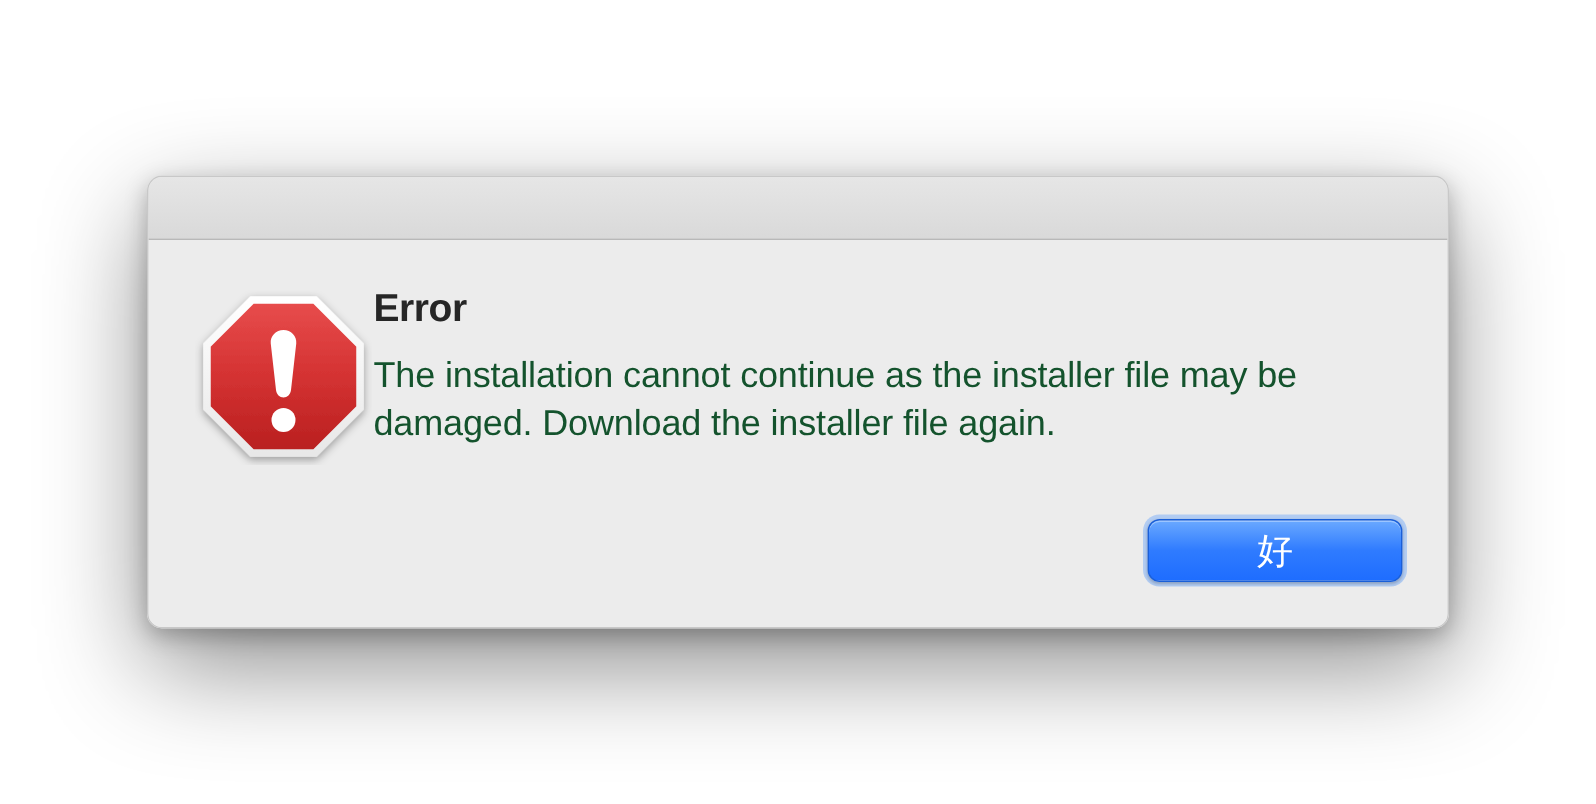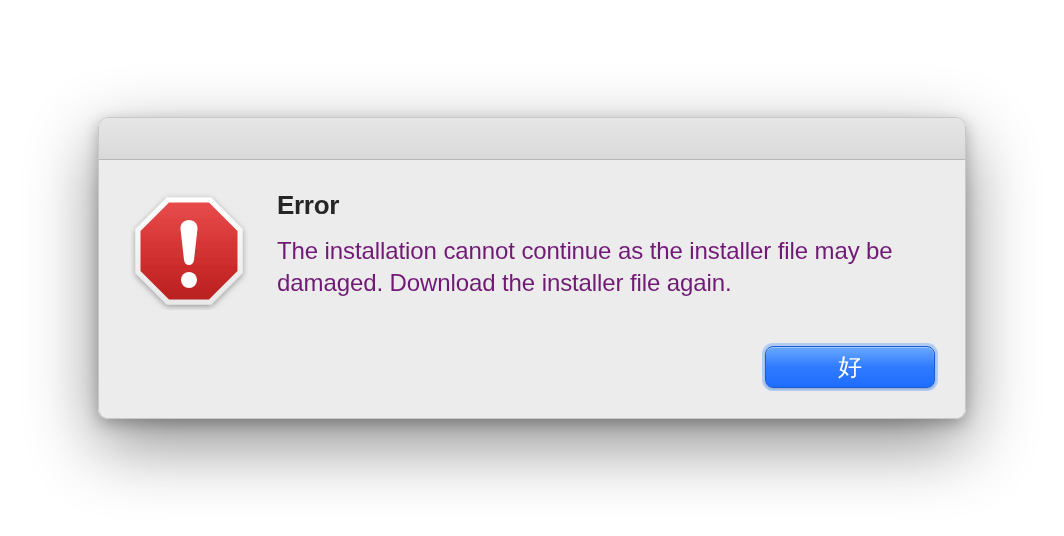--- a/index.html
+++ b/index.html
@@ -29,21 +29,20 @@
     
     .titlebar {
       height: 42px;
       background: linear-gradient(to bottom, #e6e6e6 0%, #d9d9d9 100%);
       border-bottom: 1px solid #b8b8b8;
     }
     
     .content {
       display: flex;
       padding: 28px 30px 26px 30px;
-      gap: 28px;
       background: #ececec;
     }
     
     .icon-wrap {
       flex-shrink: 0;
       width: 120px;
       display: flex;
       align-items: flex-start;
       justify-content: center;
       padding-top: 4px;
@@ -58,21 +57,21 @@
       font-size: 26px;
       font-weight: 700;
       color: #262626;
       margin-bottom: 14px;
       letter-spacing: -0.3px;
     }
     
     .dialog-message {
       font-size: 24px;
       font-weight: 400;
-      color: #701a75;
+      color: #14532d;
       line-height: 1.35;
       letter-spacing: -0.1px;
     }
     
     .button-row {
       display: flex;
       justify-content: flex-end;
       padding: 10px 30px 30px 30px;
       background: #ececec;
     }

